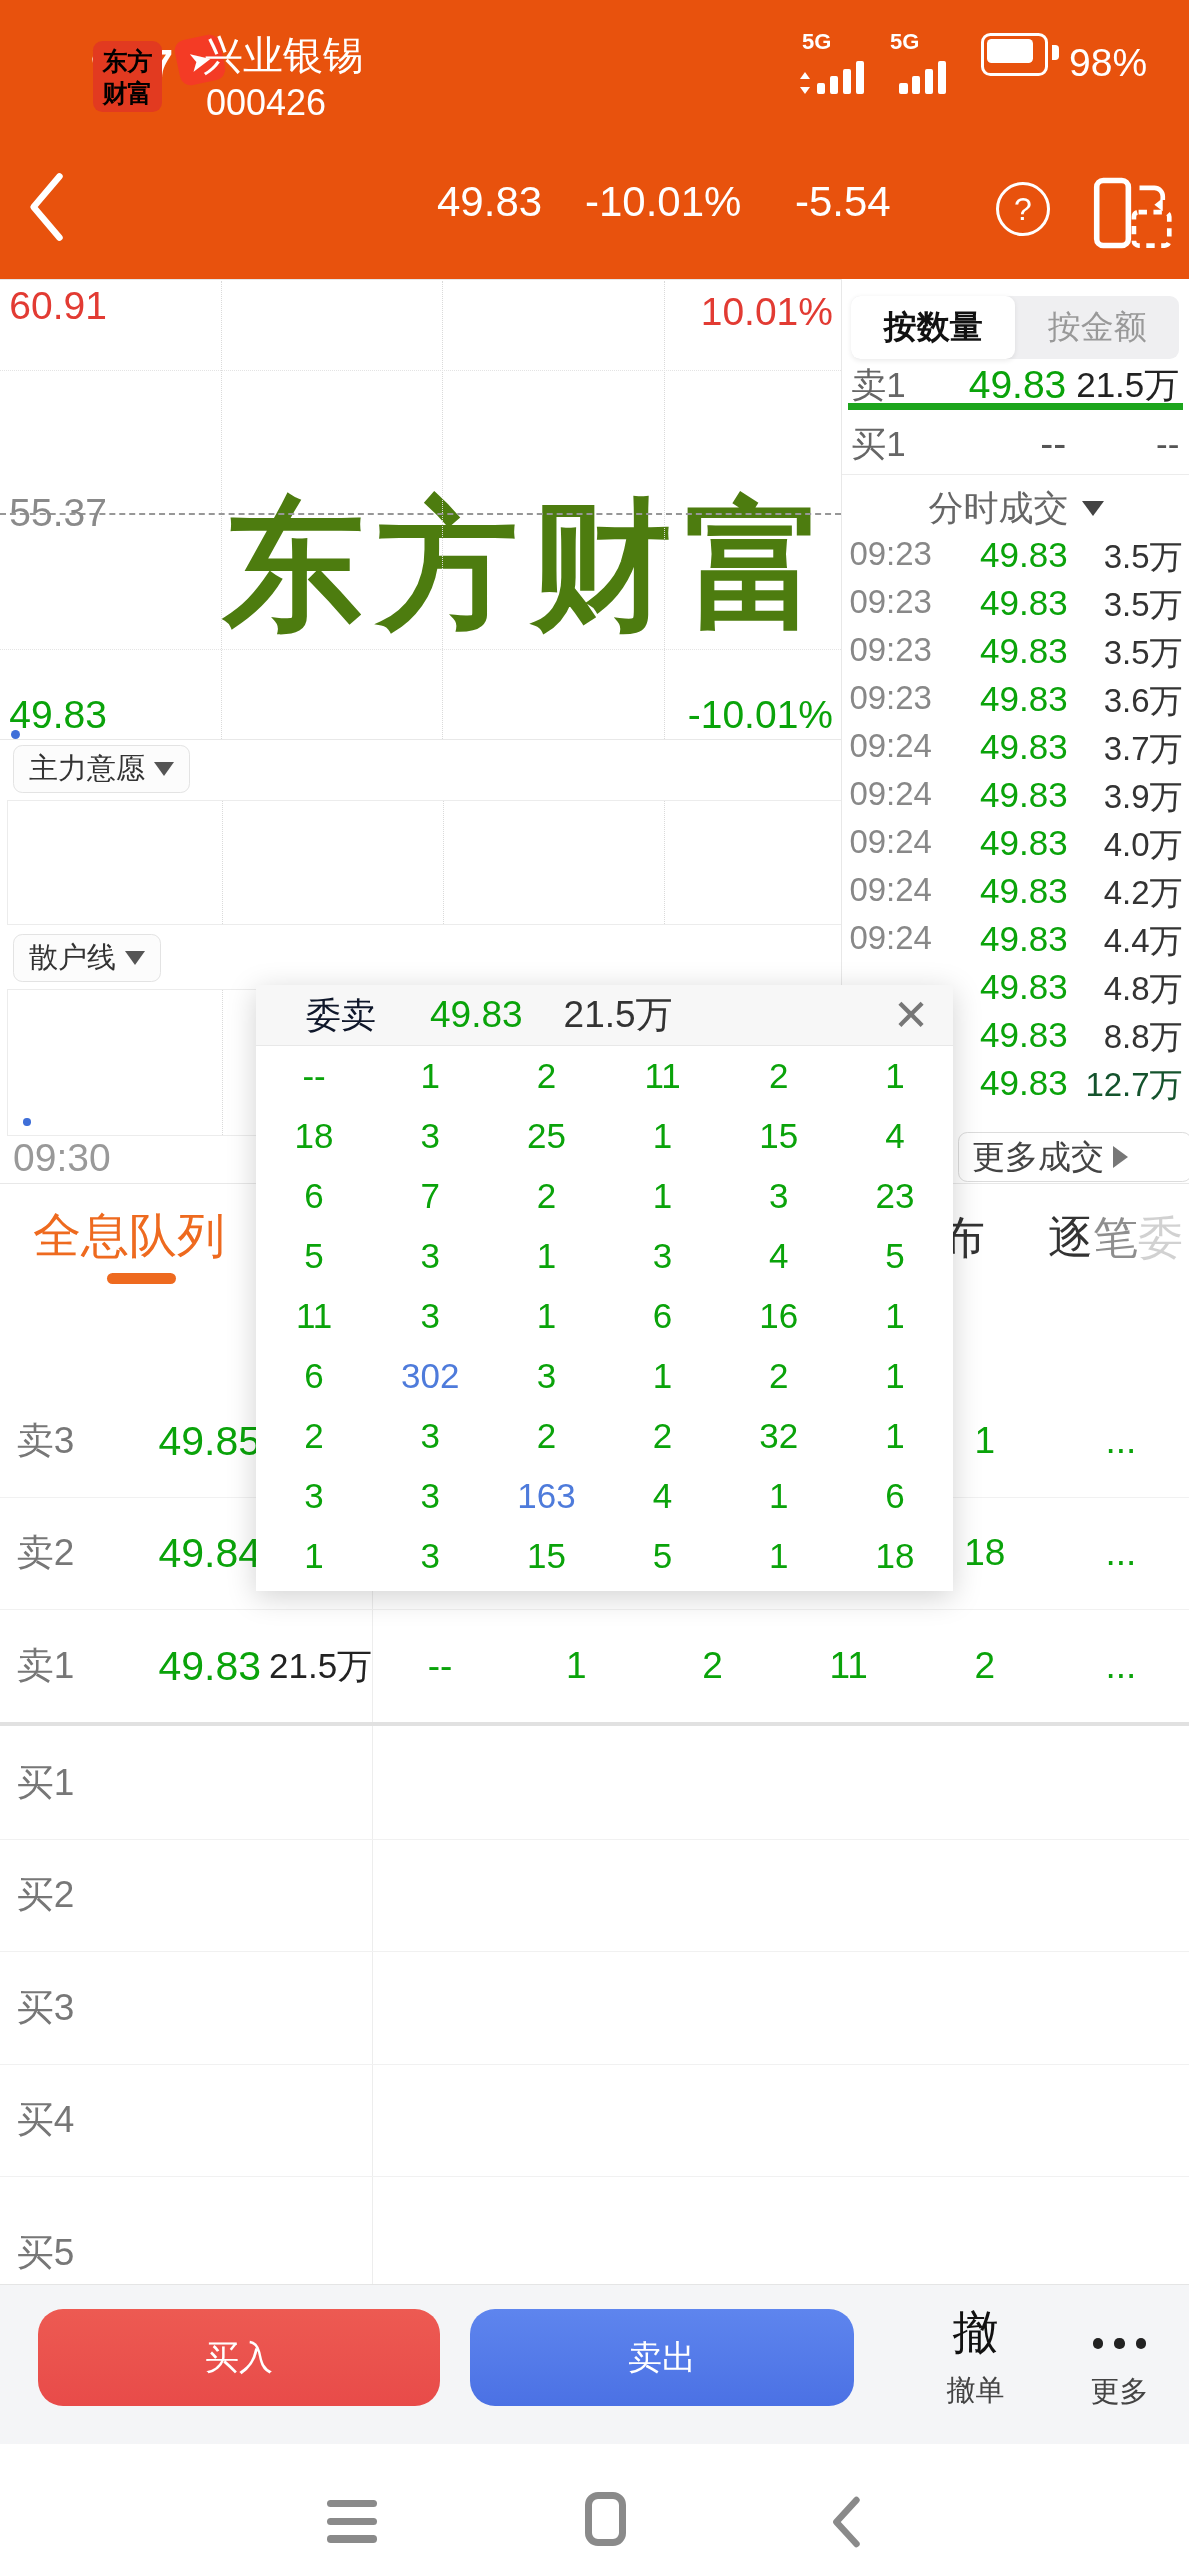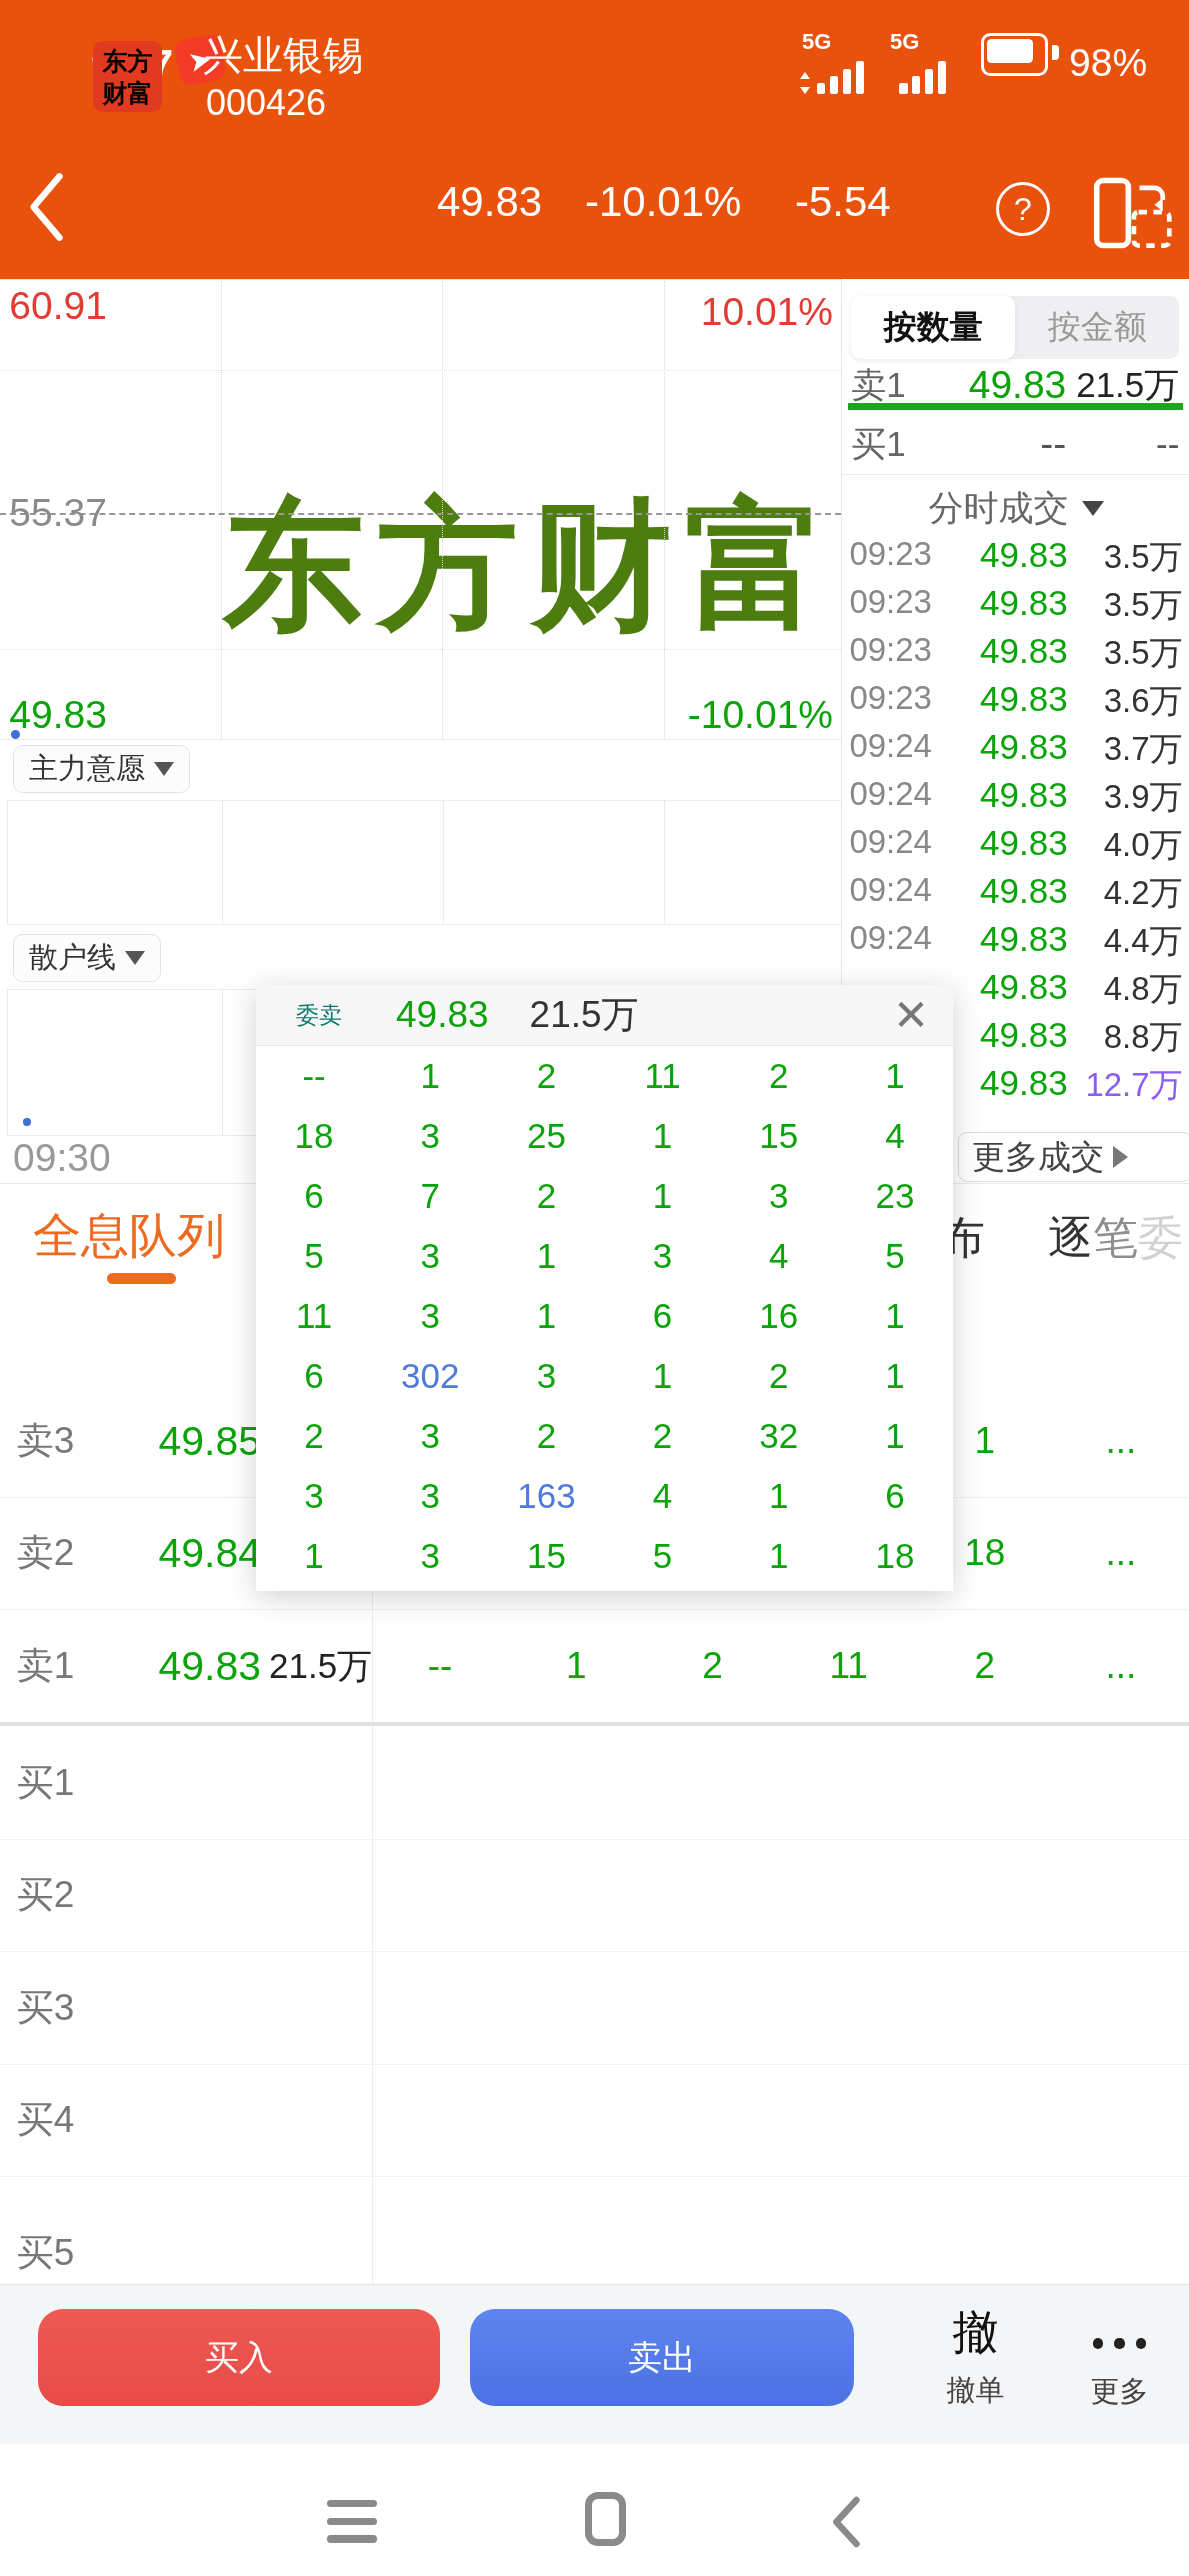--- a/index.html
+++ b/index.html
@@ -56,21 +56,21 @@
   .green-bar{position:absolute;left:5.6px;top:124px;width:335px;height:6.5px;background:#1DA51D}
   .dim{color:#555!important}
   .trades-title{position:absolute;left:0;top:206px;width:100%;text-align:center;font-size:35px;color:#666;
     display:flex;align-items:center;justify-content:center;gap:13px}
   .tri-down-sm{width:0;height:0;border-left:11px solid transparent;border-right:11px solid transparent;border-top:15px solid #444}
   .trades{position:absolute;left:0;top:256px;width:348px}
   .trade-row{height:48px;display:flex;align-items:flex-start;padding:0 7.4px;box-sizing:border-box}
   .t-time{width:89px;font-size:33px;color:#888}
   .t-price{flex:1;text-align:right;font-size:35px;color:#0AA30A}
   .t-vol{width:115px;text-align:right;font-size:33px;color:#333}
-  .t-vol.red{color:#8b5cf6}
+  .t-vol.red{color:#14532d}
   .more-btn{position:absolute;left:116px;top:853px;width:234px;height:50px;border:1.9px solid #dcdcdc;border-radius:9.3px;background:#fff;
     display:flex;align-items:center;padding-left:13px;gap:9.3px;font-size:33px;color:#444;box-sizing:border-box}
   .tri-right{width:0;height:0;border-top:11px solid transparent;border-bottom:11px solid transparent;border-left:15px solid #777}
 
   
   .tabrow{position:absolute;left:0;top:1183px;width:1189px;height:109px;border-top:1.9px solid #e8e8e8;border-bottom:1.9px solid #ececec;background:#fff}
   .tab-active{position:absolute;left:33px;top:20.4px;font-size:48px;color:#EE6A1F}
   .tab-underline{position:absolute;left:107px;top:89px;width:69px;height:11px;border-radius:5.6px;background:#EE6A1F}
   .tab-partial{position:absolute;top:24px;font-size:45px;color:#333;white-space:nowrap}
 
@@ -82,21 +82,21 @@
   .ob-label{position:absolute;left:16.7px;top:50%;transform:translateY(-50%);font-size:37px;color:#777}
   .ob-price{position:absolute;left:112px;width:149px;top:50%;transform:translateY(-50%);text-align:right;font-size:41px;color:#0AA30A}
   .ob-vol{position:absolute;left:269px;top:50%;transform:translateY(-50%);font-size:35px;color:#222}
   .ob-queue{position:absolute;left:372px;right:0;top:0;height:100%;display:flex;align-items:center}
   .ob-queue span{flex:1;text-align:center;font-size:37px;color:#0AA30A}
 
   
   .popup{position:absolute;left:256px;top:985px;width:697px;height:606px;background:#fff;z-index:50;
     box-shadow:0 5.6px 28px rgba(0,0,0,.18)}
   .p-head{height:61px;background:#F7F7F7;border-bottom:1.9px solid #e8e8e8;display:flex;align-items:center;box-sizing:border-box}
-  .p-title{margin-left:40px;font-size:23px;color:#0f766e}
+  .p-title{margin-left:50px;font-size:35px;color:#0f172a}
   .p-price{margin-left:54px;font-size:37px;color:#0AA30A}
   .p-vol{margin-left:41px;font-size:37px;color:#333}
   .p-close{margin-left:auto;margin-right:24px;font-size:43px;color:#777;line-height:1}
   .p-row{height:60px;display:flex;align-items:center}
   .p-row span{flex:1;text-align:center;font-size:35px;color:#0AA30A}
   .p-row span.blue{color:#4E7BDB}
 
   
   .actionbar{position:absolute;left:0;top:2284px;width:1189px;height:160px;background:#F4F5F7;border-top:1.9px solid #e5e5e5}
   .btn{position:absolute;top:24px;height:97px;border-radius:25px;color:#fff;font-size:34px;

